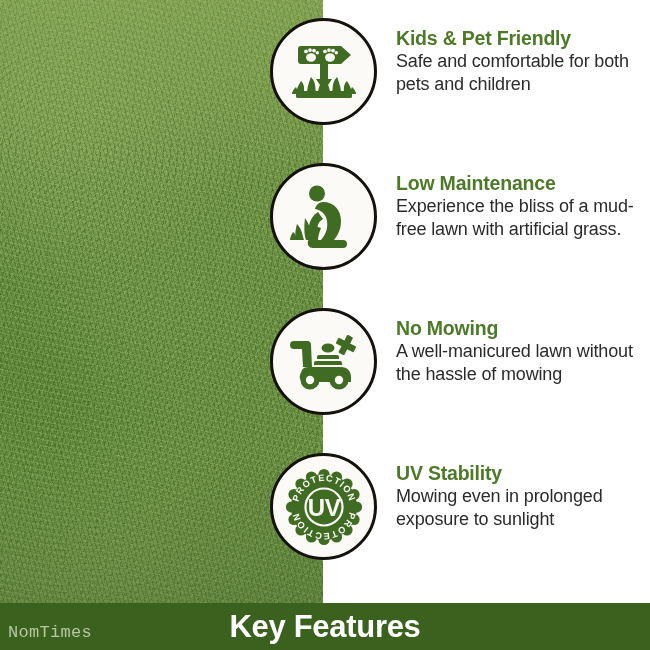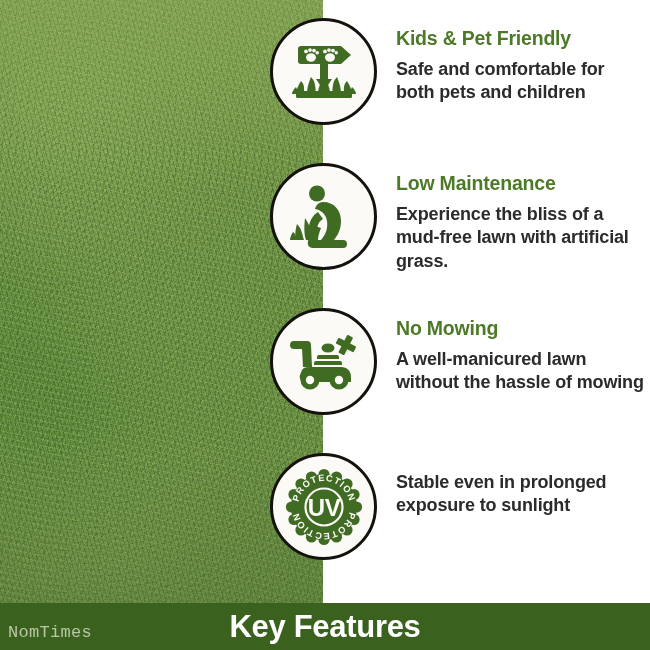--- a/index.html
+++ b/index.html
@@ -153,24 +153,24 @@
   .feature-title {
     margin: 0;
     font-family: "Liberation Sans", sans-serif;
     font-size: 19.5px;
     font-weight: bold;
     line-height: 1.12;
     letter-spacing: -0.2px;
     color: #4c7a27;
   }
   .feature-desc {
-    margin: 8px 0 0 0;
+    margin: 0 0 0 0;
     font-family: "Liberation Sans", sans-serif;
     font-size: 18px;
-    font-weight: bold;
+    font-weight: normal;
     line-height: 1.30;
     letter-spacing: -0.15px;
     color: #2b2b2b;
   }
 
   
   .footer-bar {
     position: absolute;
     left: 0;
     bottom: 0;
@@ -352,21 +352,22 @@
           <textPath href="#uvArcTop" startOffset="50%" text-anchor="middle">PROTECTION</textPath>
         </text>
         <text font-family="Liberation Sans, sans-serif" font-size="9.2" font-weight="bold" fill="#fbfaf6" letter-spacing="1.1">
           <textPath href="#uvArcBottom" startOffset="50%" text-anchor="middle">PROTECTION</textPath>
         </text>
 
         <text x="40" y="48.5" text-anchor="middle" font-family="Liberation Sans, sans-serif" font-size="24" font-weight="bold" fill="#fbfaf6" letter-spacing="-0.5">UV</text>
       </svg>
     </div>
     <div class="feature-text">
-      <p class="feature-desc">Stable even in prolonged exposure to sunlight</p>
+      <p class="feature-title">UV Stability</p>
+      <p class="feature-desc">Mowing even in prolonged exposure to sunlight</p>
     </div>
   </div>
 
   <div class="footer-bar">
     <p class="footer-title">Key Features</p>
   </div>
   <div class="watermark">NomTimes</div>
 
 </div>
 

